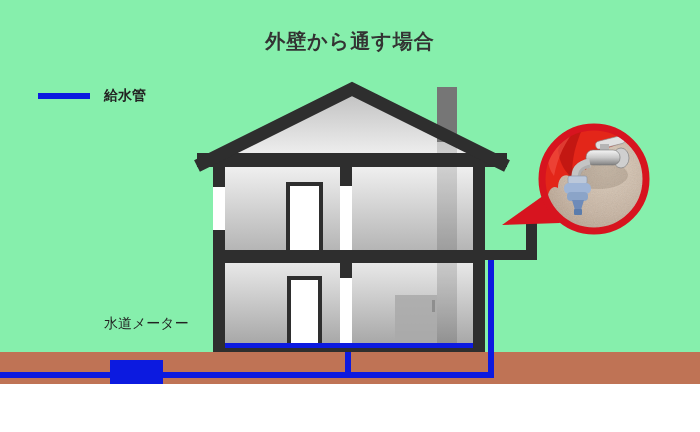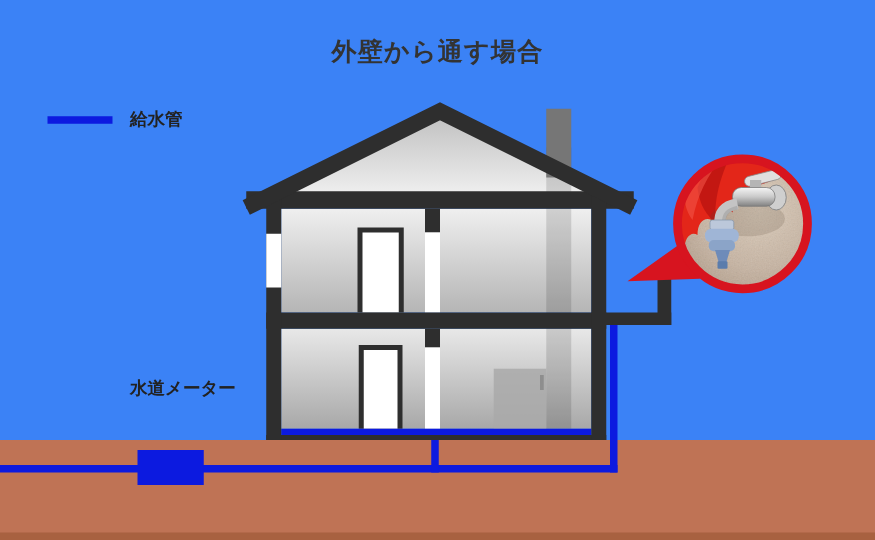--- a/index.html
+++ b/index.html
@@ -1,38 +1,38 @@
 <!DOCTYPE html>
 <html><head>
 <meta charset="utf-8">
 <style>
   html,body{margin:0;padding:0;}
   #stage{
     position:relative;
-    width:700px;height:432px;
-    background:#3b82f6;
+    width:700px;height:384px;
+    background:#86efac;
     overflow:hidden;
     font-family:"Liberation Sans","DejaVu Sans",sans-serif;
   }
   #diagram-svg{position:absolute;left:0;top:0;}
   .title{
     position:absolute;left:0;right:0;top:28px;
     text-align:center;
     font-size:20px;font-weight:bold;letter-spacing:1px;
     color:#333;
   }
   .legend{
     position:absolute;left:38px;top:87px;
     display:flex;align-items:center;gap:14px;
   }
   .legend-swatch{width:52px;height:6px;background:#0c1ae0;}
   .legend-label{font-size:14px;font-weight:600;color:#222;}
   .meter-label{
-    position:absolute;left:104px;top:301px;
-    font-size:14px;font-weight:700;color:#222;line-height:19px;
+    position:absolute;left:104px;top:314px;
+    font-size:14px;font-weight:400;color:#222;line-height:19px;
     white-space:nowrap;
   }
 </style>
 </head>
 <body>
 
 <div id="stage">
 
   <svg id="diagram-svg" width="700" height="432" viewBox="0 0 700 432">
     <defs>

